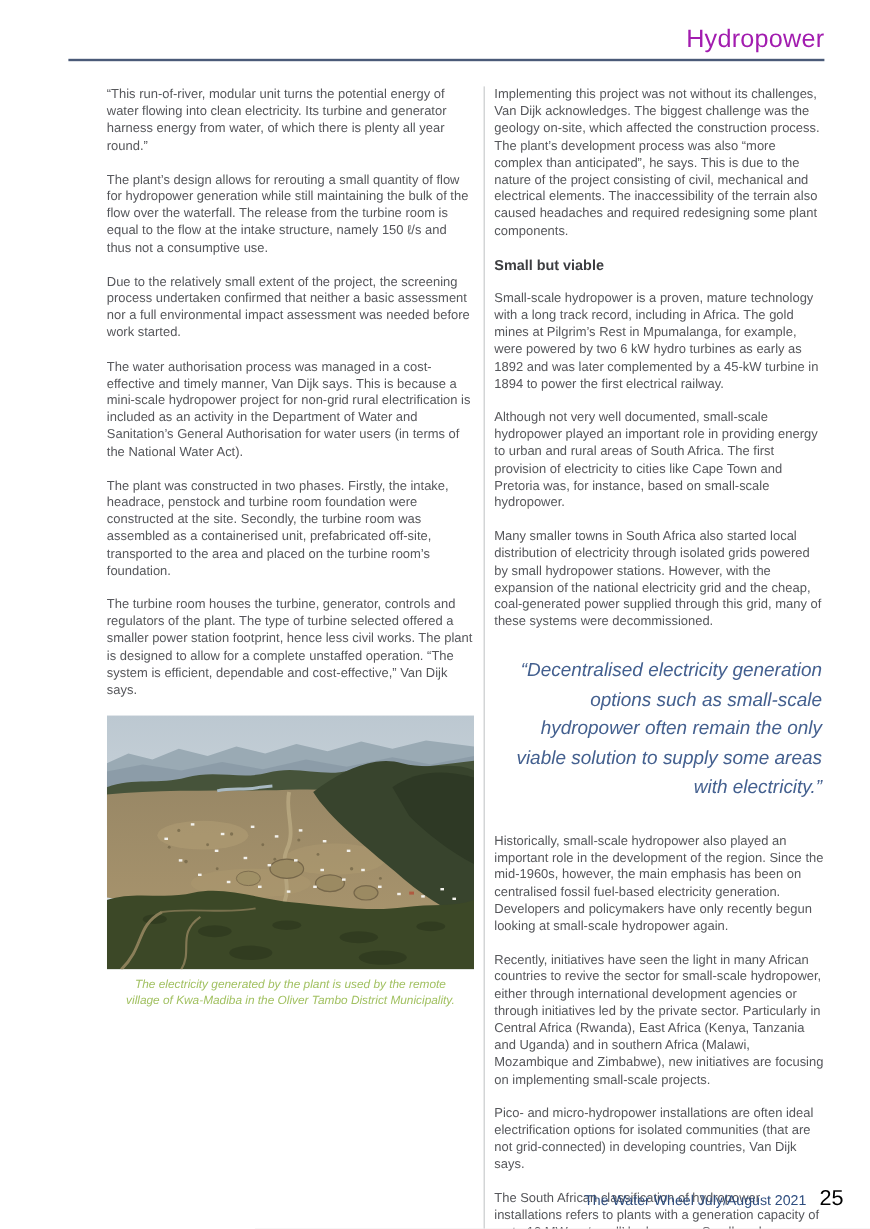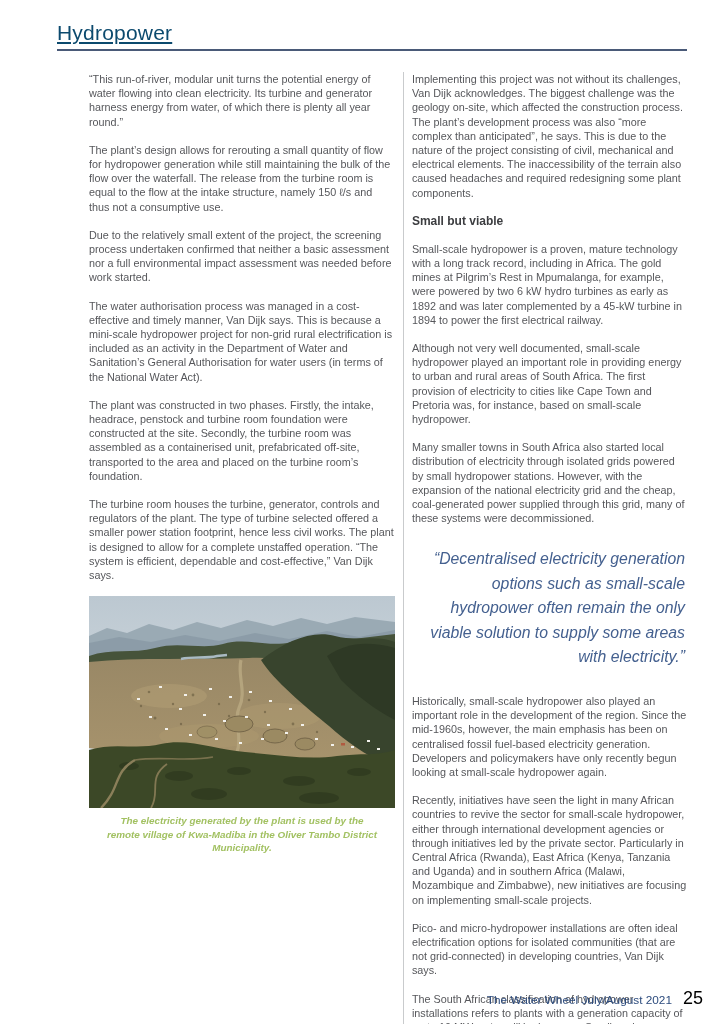--- a/index.html
+++ b/index.html
@@ -8,27 +8,26 @@
     position: relative;
     width: 725px; height: 1024px;
     margin: 0 auto;
     background: #ffffff;
     font-family: "Liberation Sans", sans-serif;
     overflow: hidden;
   }
   
   .header { padding: 20px 38px 0 57px; }
   .page-title {
-    text-align: left;
+    text-align: right;
     font-size: 21px;
     font-weight: 400;
     letter-spacing: .2px;
-    color: #0c4a6e;
+    color: #a21caf;
     line-height: 26px;
-    text-decoration: underline;
   }
   .header-rule { margin-top: 3px; height: 2px; background: #4a5a78; }
   
   .columns {
     display: flex;
     padding: 21px 38px 0 89px;
     align-items: stretch;
   }
   .col { width: 306px; }
   .col-divider {
@@ -63,21 +62,20 @@
   .photo { width: 306px; height: 212px; overflow: hidden; }
   .photo svg { display: block; width: 100%; height: 100%; }
   .photo-caption {
     margin-top: 6px;
     padding: 0 14px;
     text-align: center;
     font-size: 9.9px;
     font-style: italic;
     line-height: 13.5px;
     color: #a2c162;
-    font-weight: bold;
   }
   
   .footer {
     position: absolute;
     right: 22px; top: 988px;
     display: flex;
     align-items: baseline;
     gap: 11px;
   }
   .journal-name { font-size: 11.8px; color: #2d4c7e; }

